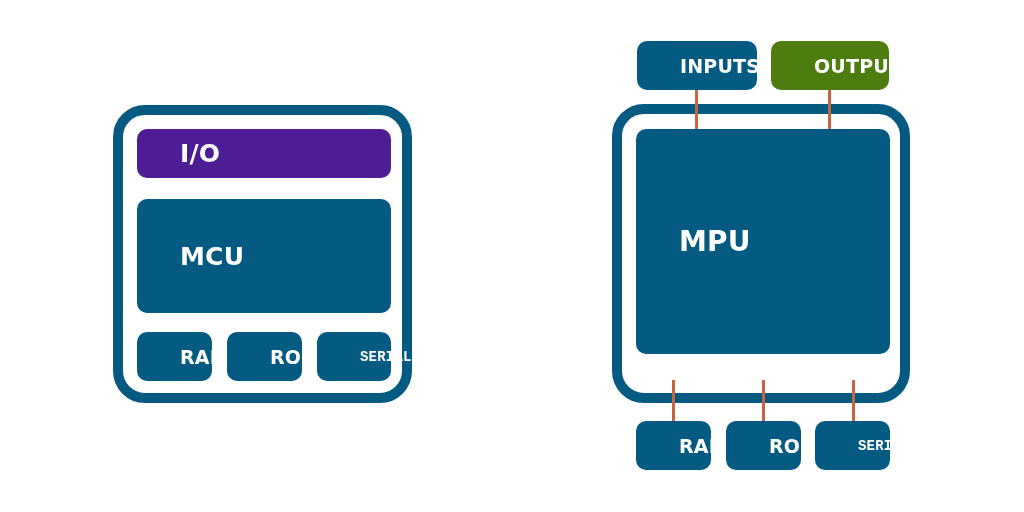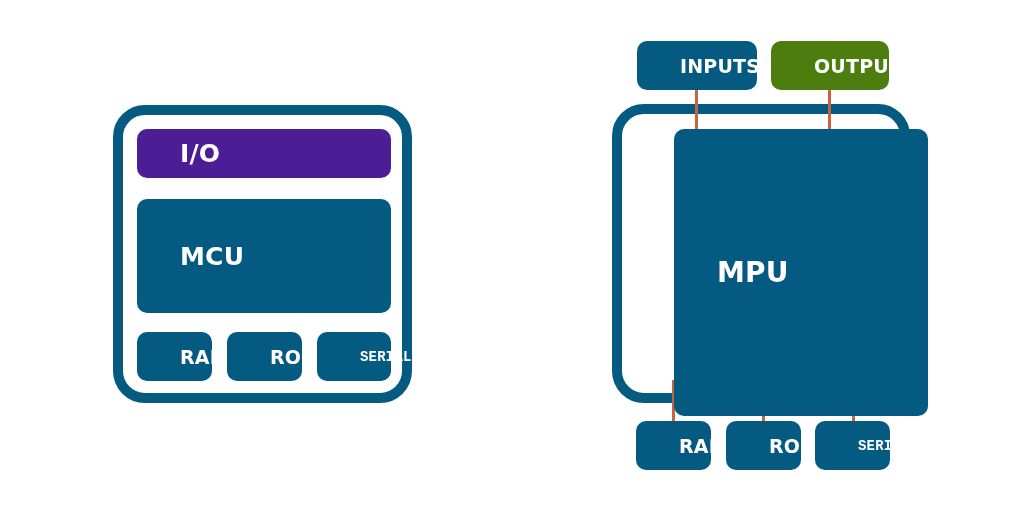--- a/index.html
+++ b/index.html
@@ -42,21 +42,21 @@
 
 <div class="abs frame" style="left: 612px; top: 104px; width: 298px; height: 299px; border-color: rgb(4, 90, 128); background: rgb(255, 255, 255);"></div>
 
 <div class="abs wire" style="left: 695px; top: 90px; height: 40px; background: rgb(196, 101, 63);"></div>
 <div class="abs wire" style="left: 828px; top: 90px; height: 40px; background: rgb(196, 101, 63);"></div>
 
 <div class="abs wire" style="left: 672px; top: 380px; height: 42px; background: rgb(196, 101, 63);"></div>
 <div class="abs wire" style="left: 762px; top: 380px; height: 42px; background: rgb(196, 101, 63);"></div>
 <div class="abs wire" style="left: 852px; top: 380px; height: 42px; background: rgb(196, 101, 63);"></div>
 
-<div class="abs blk" style="left: 636px; top: 129px; width: 254px; height: 287px; font-size: 28px; background: rgb(4, 90, 128); color: rgb(255, 255, 255); margin-left: 38px;">
+<div class="abs blk" style="left: 636px; top: 129px; width: 254px; height: 225px; font-size: 28px; background: rgb(4, 90, 128); color: rgb(255, 255, 255);">
   <span>MPU</span>
 </div>
 
 <div class="abs blk t-md" style="left: 637px; top: 41px; width: 120px; height: 49px; background: rgb(4, 90, 128); color: rgb(255, 255, 255);">
   <span>INPUTS</span>
 </div>
 <div class="abs blk t-md" style="left: 771px; top: 41px; width: 118px; height: 49px; background: #4d7c0f; color: rgb(255, 255, 255);">
   <span>OUTPUTS</span>
 </div>
 

